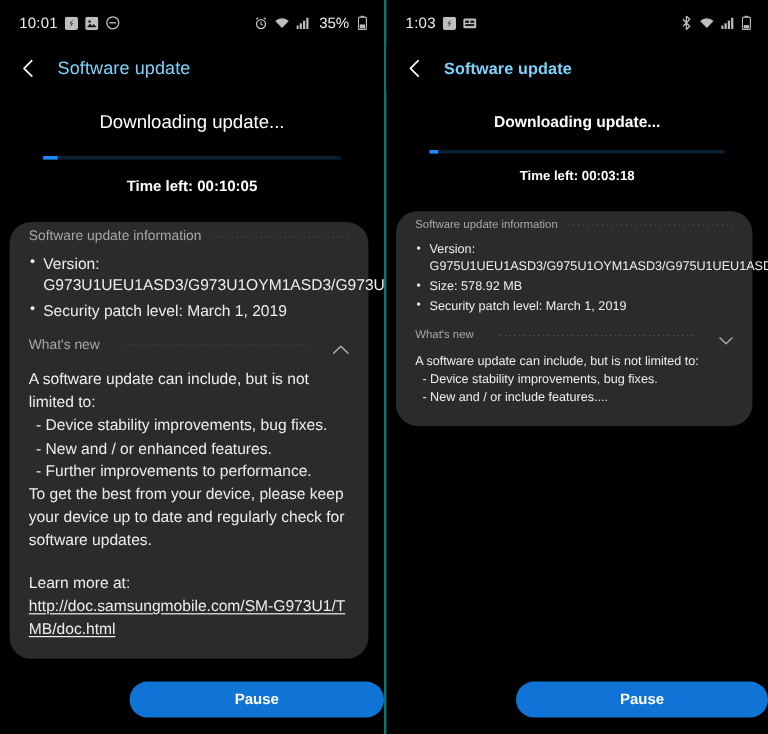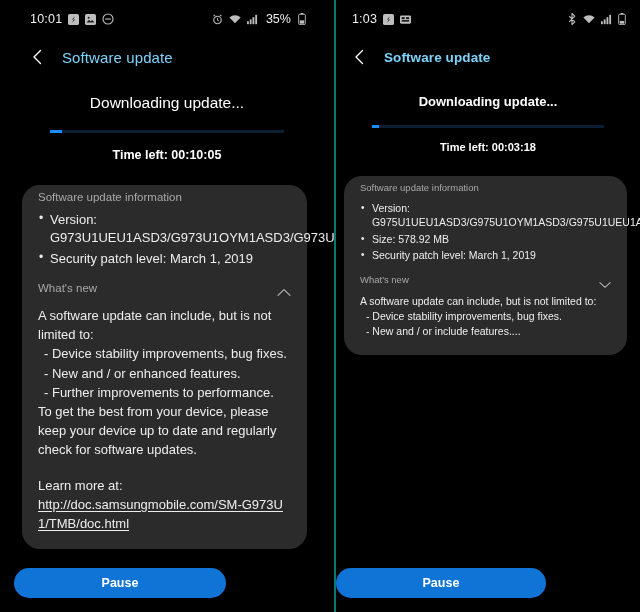--- a/index.html
+++ b/index.html
@@ -3,21 +3,21 @@
 <meta charset="utf-8">
 <style>
   * { margin:0; padding:0; box-sizing:border-box; }
   html, body {
     width:640px; height:612px;
     background:#000;
     font-family:"Liberation Sans", sans-serif;
     overflow:hidden;
   }
   .screens { display:flex; width:640px; height:612px; }
-  .screen { width:320px; height:612px; position:relative; background:#000;margin-left:14px; }
+  .screen { width:320px; height:612px; position:relative; background:#000; }
   .screen.right { border-left:2px solid #0f766e; }
 
   
   .statusbar {
     height:38px; display:flex; align-items:center;
     justify-content:space-between;
     padding:0 14px 0 16px;
     color:#e8e8e8;
   }
   .sb-left, .sb-right { display:flex; align-items:center; gap:6px; }
@@ -81,21 +81,21 @@
   .body { margin-top:12px; font-size:13px; line-height:1.48; color:#ededed; }
   .right .body { margin-top:9px; font-size:10.5px; line-height:1.42; }
   .body p { margin:0; }
   .body .indent { padding-left:6px; }
   .body .gap { height:16px; }
   .link { color:#ededed; text-decoration:underline;
     text-underline-offset:2px; word-break:break-all; cursor:pointer; }
 
   
   .footer { position:absolute; left:0; right:0; bottom:14px;
-    display:flex; justify-content:flex-start; }
+    display:flex; justify-content:flex-end; }
   .pause {
     width:212px; height:30px; border:none; border-radius:15px;
     background:#1073d6; color:#fff; font-size:12.5px; font-weight:bold;
     font-family:"Liberation Sans", sans-serif; cursor:pointer;
   }
   .right .pause { width:210px; }
 </style>
 </head>
 <body>
 

